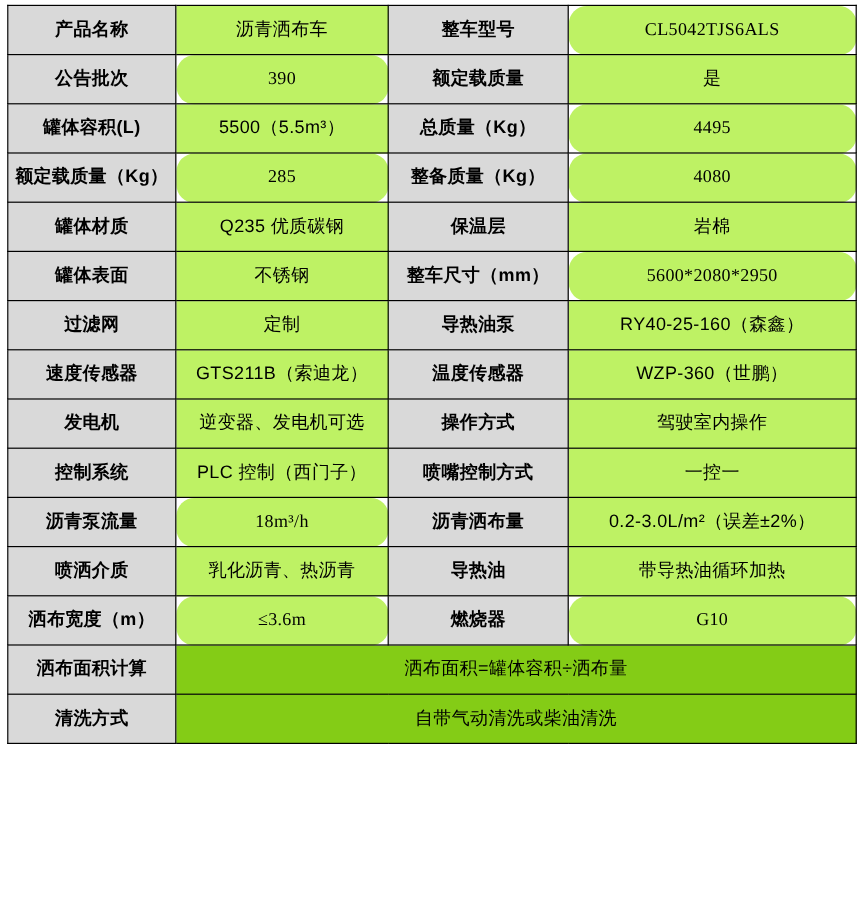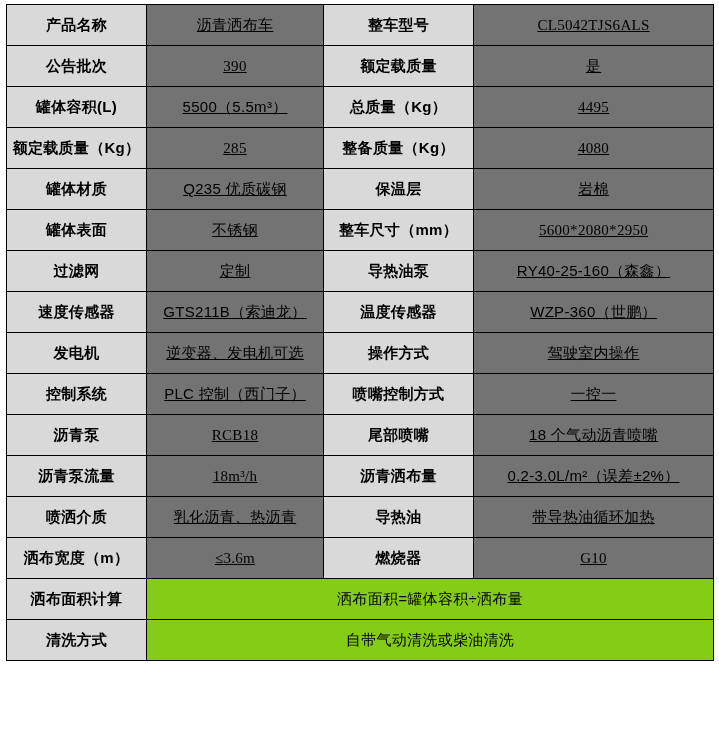--- a/index.html
+++ b/index.html
@@ -34,33 +34,33 @@
     box-sizing: border-box;
     letter-spacing: 0.3px;
     word-break: break-all;
   }
   td.label {
     background: #d9d9d9;
     font-weight: bold;
     width: 140px;
   }
   td.value {
-    background: #737373;
+    background: #bef264;
     width: 175px;
-    text-decoration: underline;
   }
   td.value-wide {
     background: #84cc16;
   }
   .col-a { width: 140px; }
   .col-b { width: 177px; }
   .col-c { width: 150px; }
   .col-d { width: 240px; }
   .num {
     font-family: "Liberation Serif", "DejaVu Serif", serif;
+    border-radius: 15px;
   }
 </style>
 </head>
 <body>
 
 <div class="spec-table-wrap">
   <table class="spec-table">
     <colgroup>
       <col class="col-a">
       <col class="col-b">
@@ -122,26 +122,20 @@
         <td class="label">操作方式</td>
         <td class="value">驾驶室内操作</td>
       </tr>
       <tr>
         <td class="label">控制系统</td>
         <td class="value">PLC 控制（西门子）</td>
         <td class="label">喷嘴控制方式</td>
         <td class="value">一控一</td>
       </tr>
       <tr>
-        <td class="label">沥青泵</td>
-        <td class="value num">RCB18</td>
-        <td class="label">尾部喷嘴</td>
-        <td class="value">18 个气动沥青喷嘴</td>
-      </tr>
-      <tr>
         <td class="label">沥青泵流量</td>
         <td class="value num">18m³/h</td>
         <td class="label">沥青洒布量</td>
         <td class="value">0.2-3.0L/m²（误差±2%）</td>
       </tr>
       <tr>
         <td class="label">喷洒介质</td>
         <td class="value">乳化沥青、热沥青</td>
         <td class="label">导热油</td>
         <td class="value">带导热油循环加热</td>

